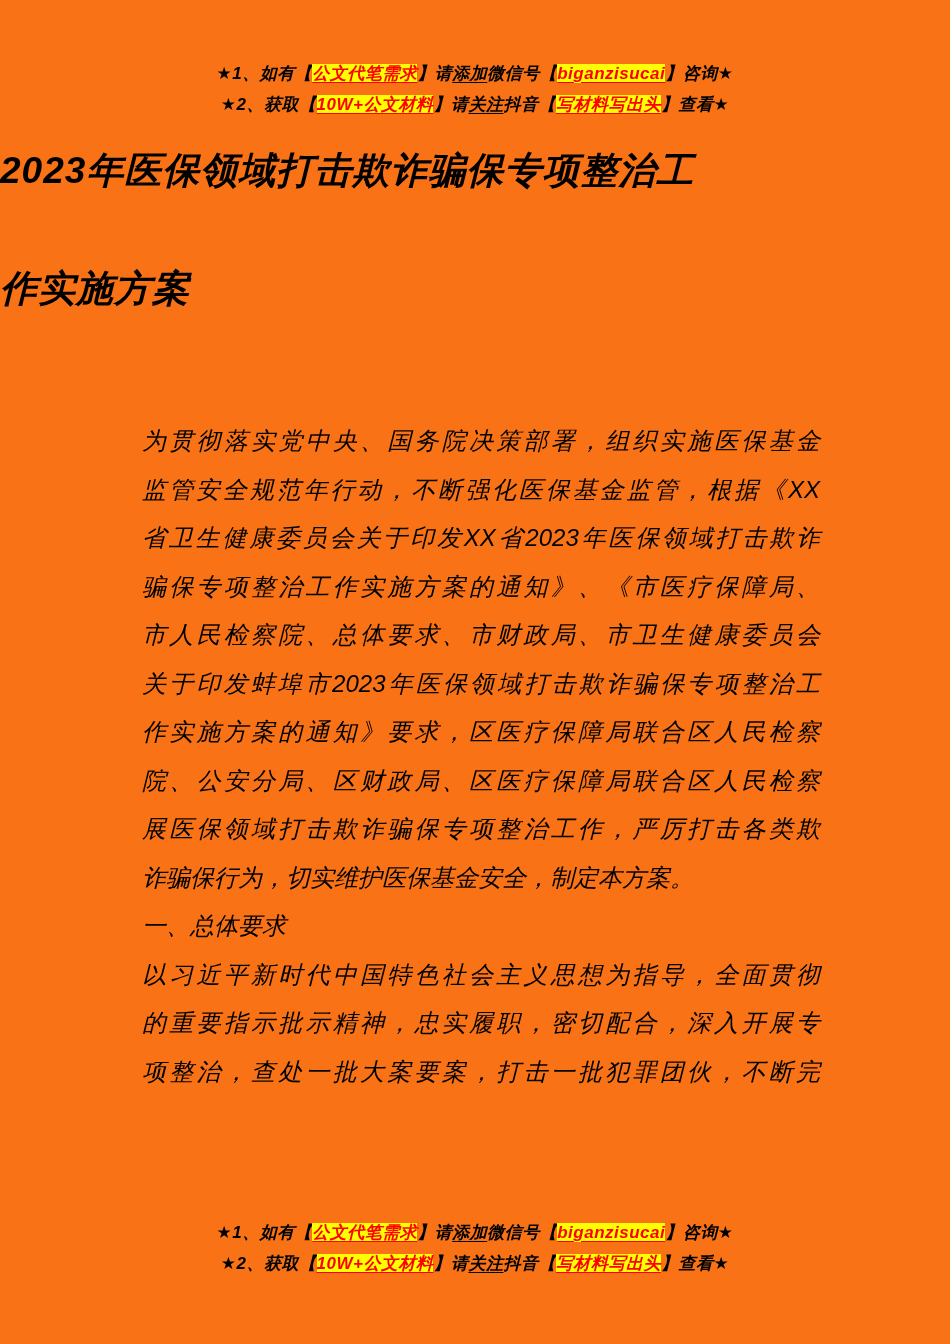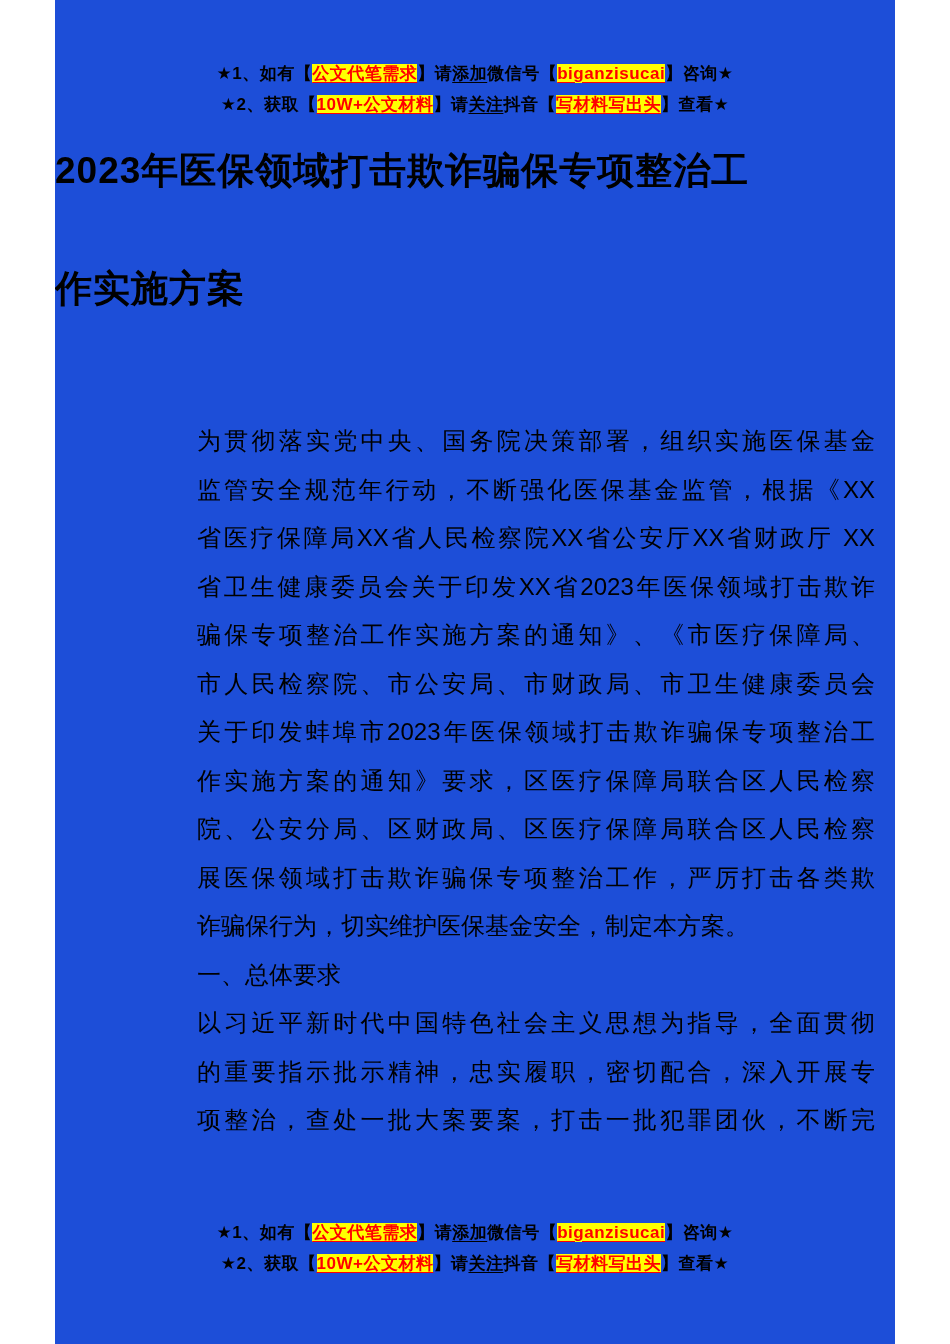--- a/index.html
+++ b/index.html
@@ -1,26 +1,27 @@
 <!DOCTYPE html>
 <html><head>
 <meta charset="utf-8">
 <style>
   * { margin: 0; padding: 0; box-sizing: border-box; }
   html, body { background: #ffffff; }
   body { font-family: "Liberation Sans", "DejaVu Sans", sans-serif; }
 
   .page {
     position: relative;
-    width: 840px;
+    width: 950px;
     height: 1344px;
     margin: 0 auto;
-    background: #1d4ed8;
+    background: #f97316;
     color: #000000;
     overflow: hidden;
+    font-style: italic;
   }
 
   
   .promo {
     width: 100%;
     text-align: center;
     font-size: 17px;
     font-weight: 700;
     line-height: 31px;
     color: #000000;
@@ -87,24 +88,23 @@
   </div>
 
   <div class="doc-title">
     <div class="title-line">2023年医保领域打击欺诈骗保专项整治工</div>
     <div class="title-line">作实施方案</div>
   </div>
 
   <div class="doc-body">
       <div class="body-line full">为贯彻落实党中央、国务院决策部署，组织实施医保基金</div>
       <div class="body-line full">监管安全规范年行动，不断强化医保基金监管，根据《XX</div>
-      <div class="body-line full">省医疗保障局XX省人民检察院XX省公安厅XX省财政厅 XX</div>
       <div class="body-line full">省卫生健康委员会关于印发XX省2023年医保领域打击欺诈</div>
       <div class="body-line full">骗保专项整治工作实施方案的通知》、《市医疗保障局、</div>
-      <div class="body-line full">市人民检察院、市公安局、市财政局、市卫生健康委员会</div>
+      <div class="body-line full">市人民检察院、总体要求、市财政局、市卫生健康委员会</div>
       <div class="body-line full">关于印发蚌埠市2023年医保领域打击欺诈骗保专项整治工</div>
       <div class="body-line full">作实施方案的通知》要求，区医疗保障局联合区人民检察</div>
       <div class="body-line full">院、公安分局、区财政局、区医疗保障局联合区人民检察</div>
       <div class="body-line full">展医保领域打击欺诈骗保专项整治工作，严厉打击各类欺</div>
       <div class="body-line">诈骗保行为，切实维护医保基金安全，制定本方案。</div>
       <div class="body-line">一、总体要求</div>
       <div class="body-line full">以习近平新时代中国特色社会主义思想为指导，全面贯彻</div>
       <div class="body-line full">的重要指示批示精神，忠实履职，密切配合，深入开展专</div>
       <div class="body-line full">项整治，查处一批大案要案，打击一批犯罪团伙，不断完</div>
     </div>

